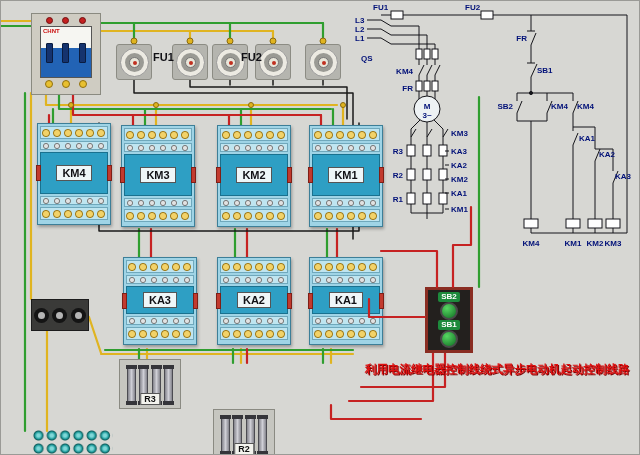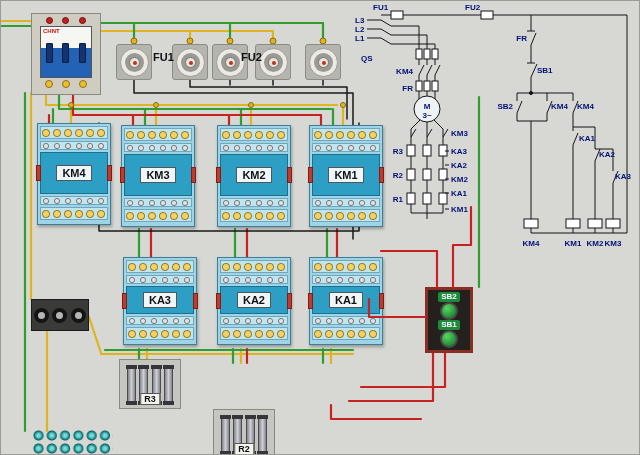--- a/index.html
+++ b/index.html
@@ -473,14 +473,15 @@
     </g>
   </svg>
 
   <svg class="layer z3" viewBox="0 0 640 455">
     <polyline class="w w-red" points="436,286 436,250 380,250"></polyline>
     <polyline class="w w-red" points="452,286 452,244 470,244 470,206"></polyline>
     <polyline class="w w-red" points="424,316 368,316 368,298"></polyline>
     <polyline class="w w-green" points="478,96 478,286"></polyline>
   </svg>
 
+  <div class="title">利用电流继电器控制线绕式异步电动机起动控制线路</div>
 
 </div>
 
 </body></html>

